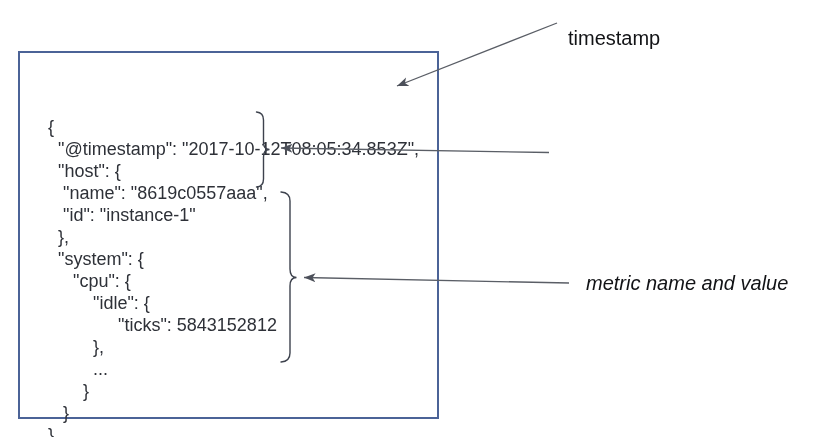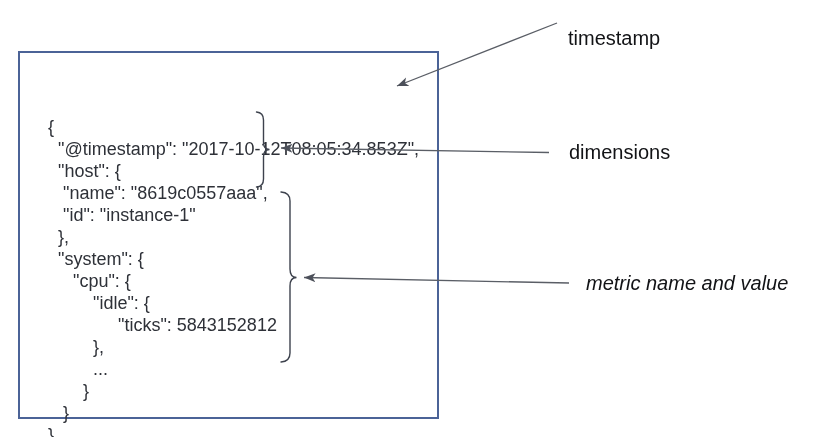--- a/index.html
+++ b/index.html
@@ -98,17 +98,16 @@
 
     <line class="arrow" x1="557" y1="23" x2="397" y2="86" marker-end="url(#arrowhead)"></line>
 
     <line class="arrow" x1="549" y1="152.5" x2="281" y2="148" marker-end="url(#arrowhead)"></line>
 
     <line class="arrow" x1="569" y1="283" x2="304" y2="277.5" marker-end="url(#arrowhead)"></line>
   </svg>
 
   <div class="label label-timestamp">timestamp</div>
 
-  <div class="label label-dimensions">dimensions</div>
 
   <div class="label label-metric">metric name and value</div>
 
 </div>
 
 </body></html>

